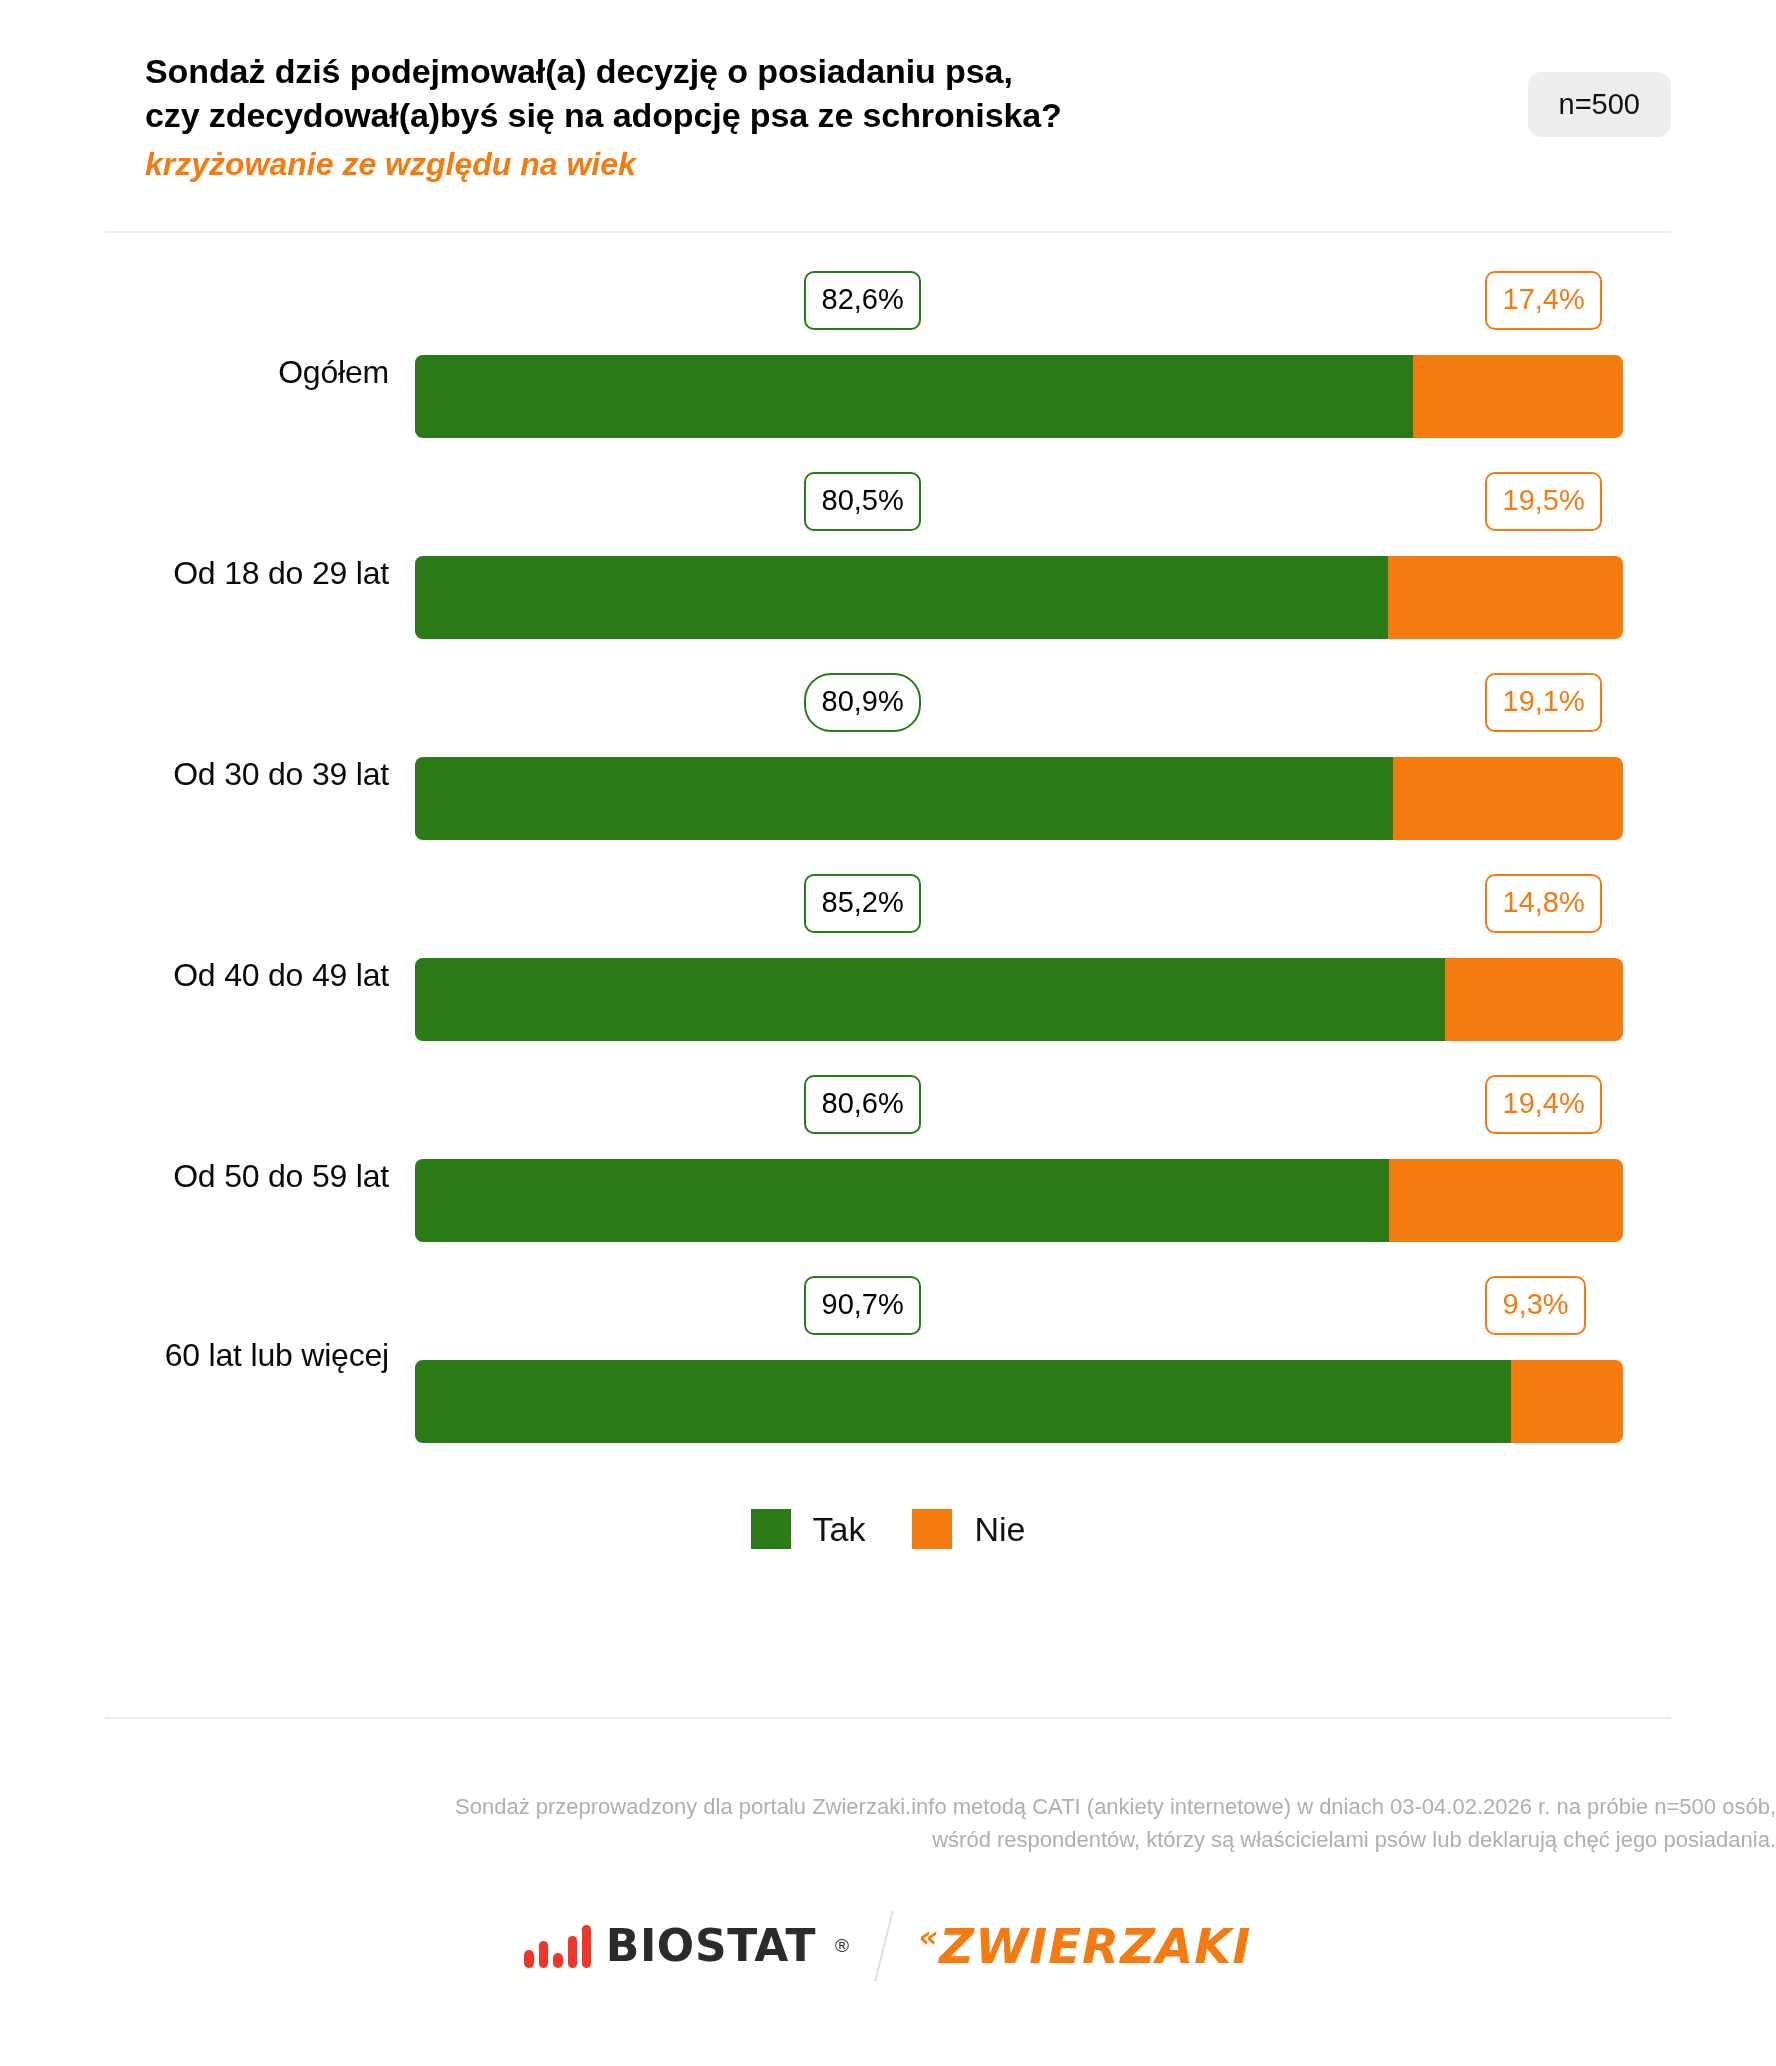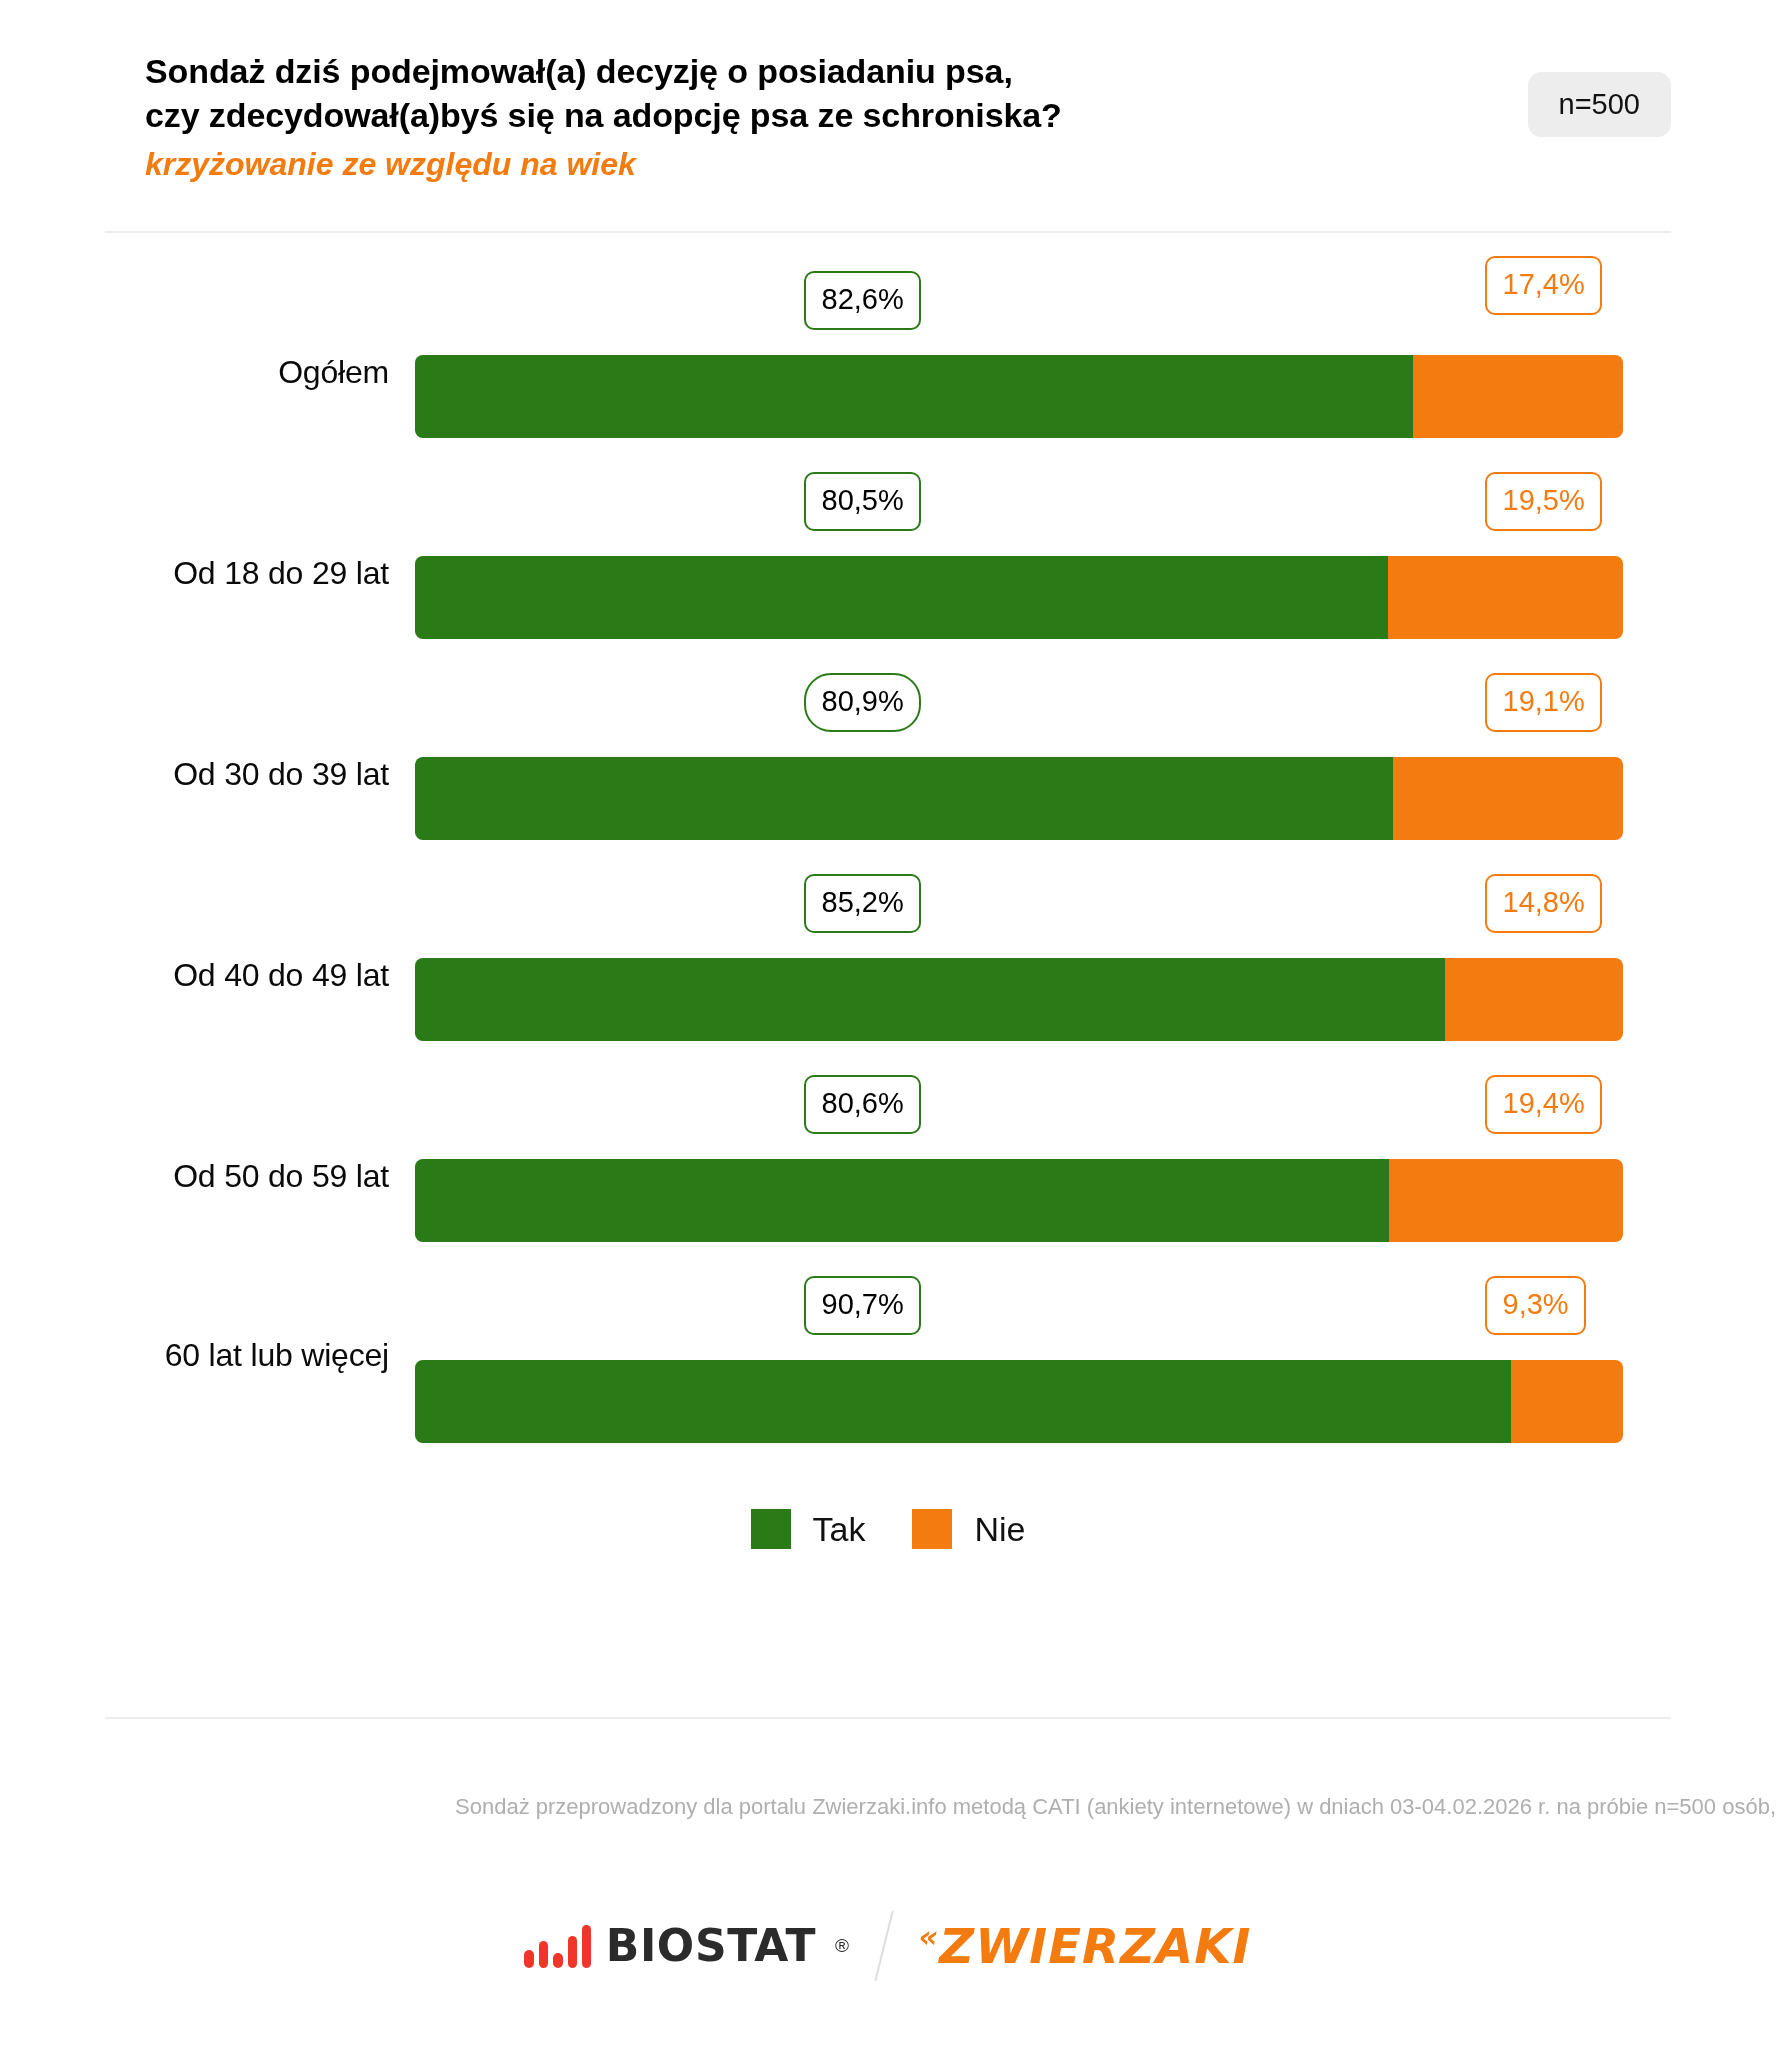--- a/index.html
+++ b/index.html
@@ -277,21 +277,21 @@
 
   <div class="chart">
     <div id="rows">
         <div class="row">
           <div class="cat-label" style="top: 105px;">Ogółem</div>
           <div class="bar-track" style="top: 105px;">
             <div class="seg-yes" style="width: 998px;"></div>
             <div class="seg-no"></div>
           </div>
           <div class="callout yes" style="left: 804px; top: 21px;">82,6%</div>
-          <div class="callout no" style="left: 1485px; top: 6px;">17,4%</div>
+          <div class="callout no" style="left: 1485px; top: 21px;">17,4%</div>
         </div>
         <div class="row">
           <div class="cat-label" style="top: 105px;">Od 18 do 29 lat</div>
           <div class="bar-track" style="top: 105px;">
             <div class="seg-yes" style="width: 973px;"></div>
             <div class="seg-no"></div>
           </div>
           <div class="callout yes" style="left: 804px; top: 21px;">80,5%</div>
           <div class="callout no" style="left: 1485px; top: 21px;">19,5%</div>
         </div>
@@ -342,20 +342,21 @@
         <span class="legend-swatch orange"></span>
         <span class="legend-text">Nie</span>
       </div>
     </div>
   </div>
 
   <div class="hr-bottom"></div>
 
   <div class="footnote">
     <div>Sondaż przeprowadzony dla portalu Zwierzaki.info metodą CATI (ankiety internetowe) w dniach 03-04.02.2026 r. na próbie n=500 osób,</div>
+    <div>wśród respondentów, którzy są właścicielami psów lub deklarują chęć jego posiadania.</div>
   </div>
 
   <div class="logos">
     <div class="biostat">
       <span class="bars-icon">
         <i style="height:18px"></i>
           <i style="height:27px"></i>
           <i style="height:14.4px"></i>
           <i style="height:32px"></i>
           <i style="height:43px"></i>

